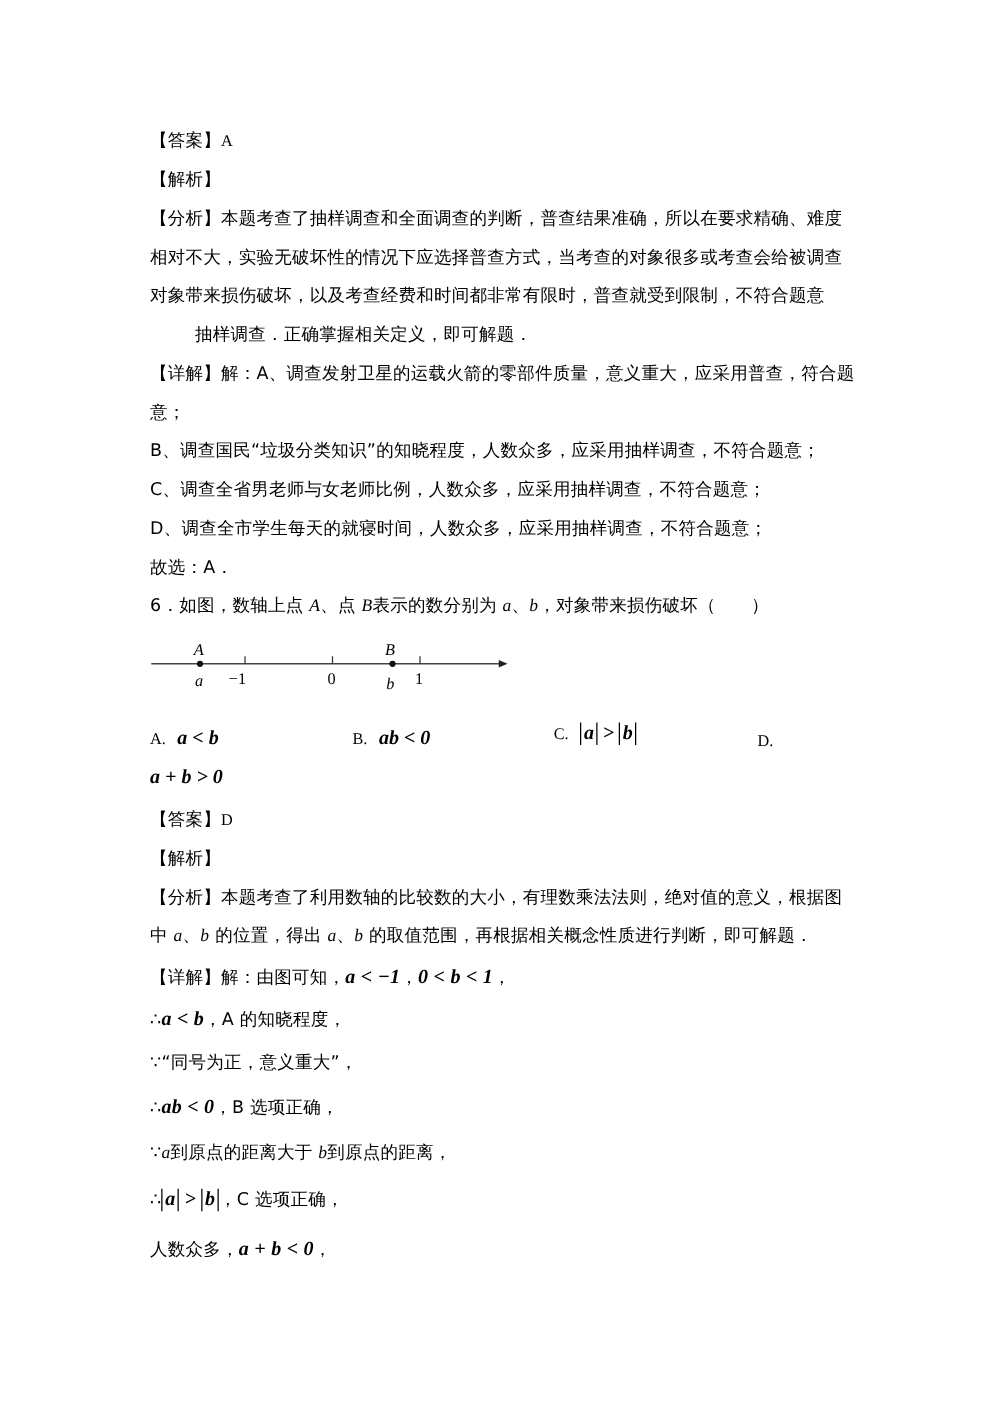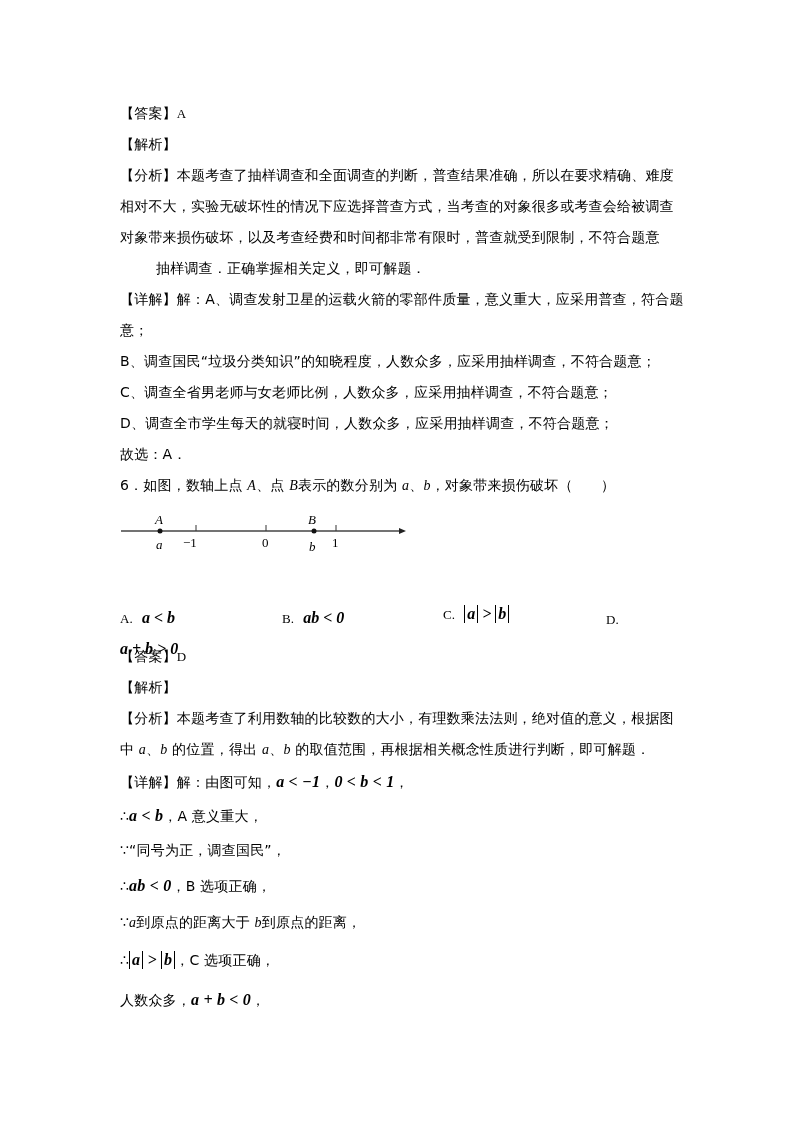--- a/index.html
+++ b/index.html
@@ -3,21 +3,21 @@
   <meta charset="utf-8">
   <style>
     html, body { margin: 0; padding: 0; background: #ffffff; }
     body { width: 794px; height: 1123px; position: relative; overflow: hidden;
       font-family: "DejaVu Sans", sans-serif; color: #000; }
     .line { position: absolute; left: 120px; font-size: 14px; line-height: 20px; white-space: nowrap; letter-spacing: 0.2px; }
     .lat { font-family: "Liberation Serif", serif; font-size: 13px; }
     .it { font-family: "Liberation Serif", serif; font-style: italic; font-size: 14px; }
     .math { font-family: "Liberation Serif", serif; font-weight: bold; font-style: italic; font-size: 16px; }
     .abs { display: inline-block; border-left: 1.5px solid #000; border-right: 1.5px solid #000; padding: 0 2px; line-height: 18px; }
-    .opt { position: absolute; font-size: 13px; font-family: "Liberation Serif", serif; white-space: nowrap; margin-top: 27px; }
+    .opt { position: absolute; font-size: 13px; font-family: "Liberation Serif", serif; white-space: nowrap; }
     svg text { font-family: "Liberation Serif", serif; }
   </style>
 </head>
 <body>
 
 <div class="line" style="top:103px;">
   <span>【答案】</span><span class="lat">A</span>
 </div>
 <div class="line" style="top:134px;">【解析】</div>
 <div class="line" style="top:165px;">
@@ -82,24 +82,24 @@
 <div class="line" style="top:708px;">
   <span>【分析】</span><span>本题考查了利用数轴的比较数的大小，有理数乘法法则，绝对值的意义，根据图</span>
 </div>
 <div class="line" style="top:739px;">
   <span>中 </span><span class="it">a</span><span>、</span><span class="it">b</span><span> 的位置，得出 </span><span class="it">a</span><span>、</span><span class="it">b</span><span> 的取值范围，再根据相关概念性质进行判断，即可解题．</span>
 </div>
 <div class="line" style="top:772px;text-align:right;">
   <span>【详解】</span><span>解：由图可知，</span><span class="math">a &lt; −1</span><span>，</span><span class="math">0 &lt; b &lt; 1</span><span>，</span>
 </div>
 <div class="line" style="top:806px;">
-  <span>∴</span><span class="math">a &lt; b</span><span>，A 意义重大，</span>
+  <span>∴</span><span class="math">a &lt; b</span><span>，A 的知晓程度，</span>
 </div>
 <div class="line" style="top:840px;">
-  <span>∵</span><span>“同号为正，调查国民”，</span>
+  <span>∵</span><span>“同号为正，意义重大”，</span>
 </div>
 <div class="line" style="top:876px;">
   <span>∴</span><span class="math">ab &lt; 0</span><span>，B 选项正确，</span>
 </div>
 <div class="line" style="top:912px;">
   <span>∵</span><span class="it">a</span><span>到原点的距离大于 </span><span class="it">b</span><span>到原点的距离，</span>
 </div>
 <div class="line" style="top:950px;">
   <span>∴</span><span class="math"><span class="abs">a</span><span> &gt; </span><span class="abs">b</span></span><span>，C 选项正确，</span>
 </div>

